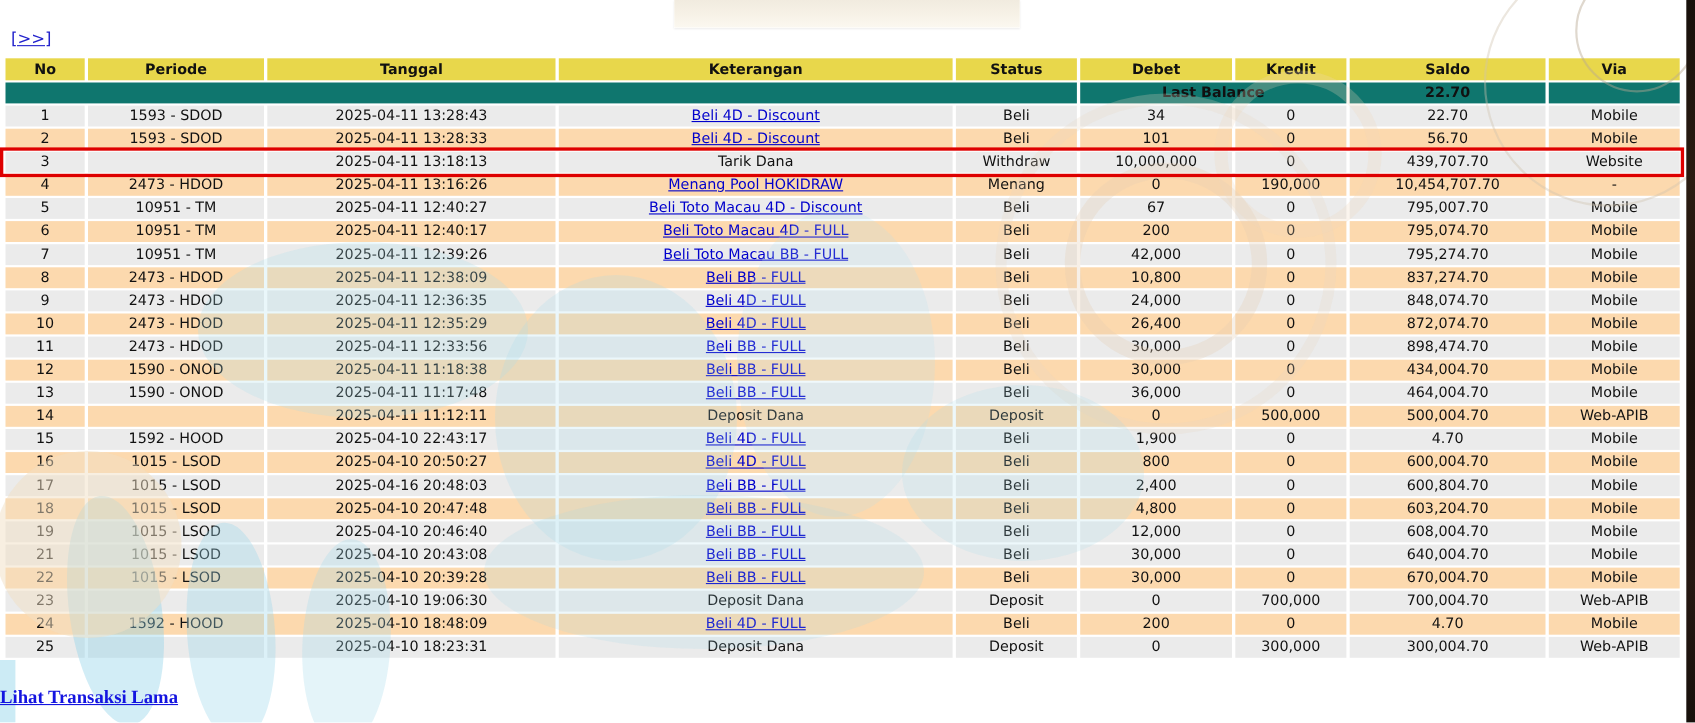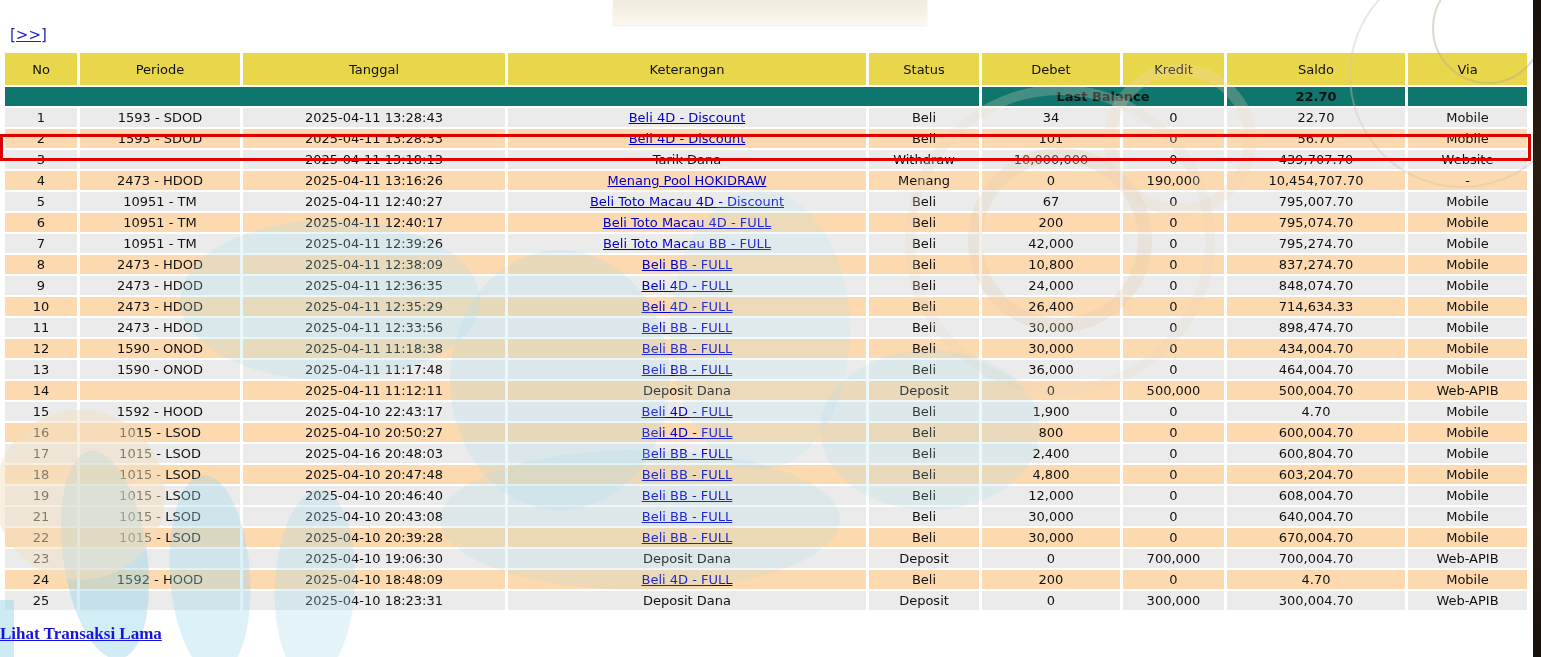--- a/index.html
+++ b/index.html
@@ -10,22 +10,22 @@
   
   .top-banner{position:absolute;left:613px;top:0;width:314px;height:25px;z-index:4;
     background:linear-gradient(180deg,#f1ebdf 0%,#f7f2e7 55%,#fbf8f0 100%);
     box-shadow:0 1px 2px rgba(0,0,0,0.08);}
   
   .nav-link{position:absolute;left:10px;top:26px;z-index:4;font-size:15px;
     color:#2222cc;text-decoration:underline;cursor:pointer;}
   
   table.tx{position:absolute;left:2px;top:51px;z-index:2;border-collapse:separate;
     border-spacing:3px 2px;table-layout:fixed;width:1528px;}
-  table.tx th{background:#e8d74b;color:#111;font-size:13px;font-weight:normal;
-    height:32px;padding:0;text-align:center;overflow:hidden;white-space:nowrap;}
+  table.tx th{background:#e8d74b;color:#111;font-size:13px;font-weight:bold;
+    height:20px;padding:0;text-align:center;overflow:hidden;white-space:nowrap;}
   table.tx td{font-size:13px;color:#111;height:19px;line-height:19px;padding:0;
     text-align:center;overflow:hidden;white-space:nowrap;}
   tr.odd td{background:#ebebeb;}
   tr.even td{background:#fcd9ae;}
   tr.lastbal td{background:#0f766e;}
   .lb-label{font-weight:bold;}
   .lb-value{font-weight:bold;color:#2323cc;}
   .c-status{color:#cc0000;}
   .c-kredit,.c-saldo{color:#2323cc;}
   a.ket-link{color:#0000cc;cursor:pointer;}
@@ -201,21 +201,21 @@
           <td class="c-via">Mobile</td>
         </tr>
         <tr class="even">
           <td class="c-no">10</td>
           <td class="c-per">2473 - HDOD</td>
           <td class="c-tgl">2025-04-11 12:35:29</td>
           <td class="c-ket"><a href="#" class="ket-link">Beli 4D - FULL</a></td>
           <td class="c-status">Beli</td>
           <td class="c-debet">26,400</td>
           <td class="c-kredit">0</td>
-          <td class="c-saldo">714,634.33</td>
+          <td class="c-saldo">872,074.70</td>
           <td class="c-via">Mobile</td>
         </tr>
         <tr class="odd">
           <td class="c-no">11</td>
           <td class="c-per">2473 - HDOD</td>
           <td class="c-tgl">2025-04-11 12:33:56</td>
           <td class="c-ket"><a href="#" class="ket-link">Beli BB - FULL</a></td>
           <td class="c-status">Beli</td>
           <td class="c-debet">30,000</td>
           <td class="c-kredit">0</td>

